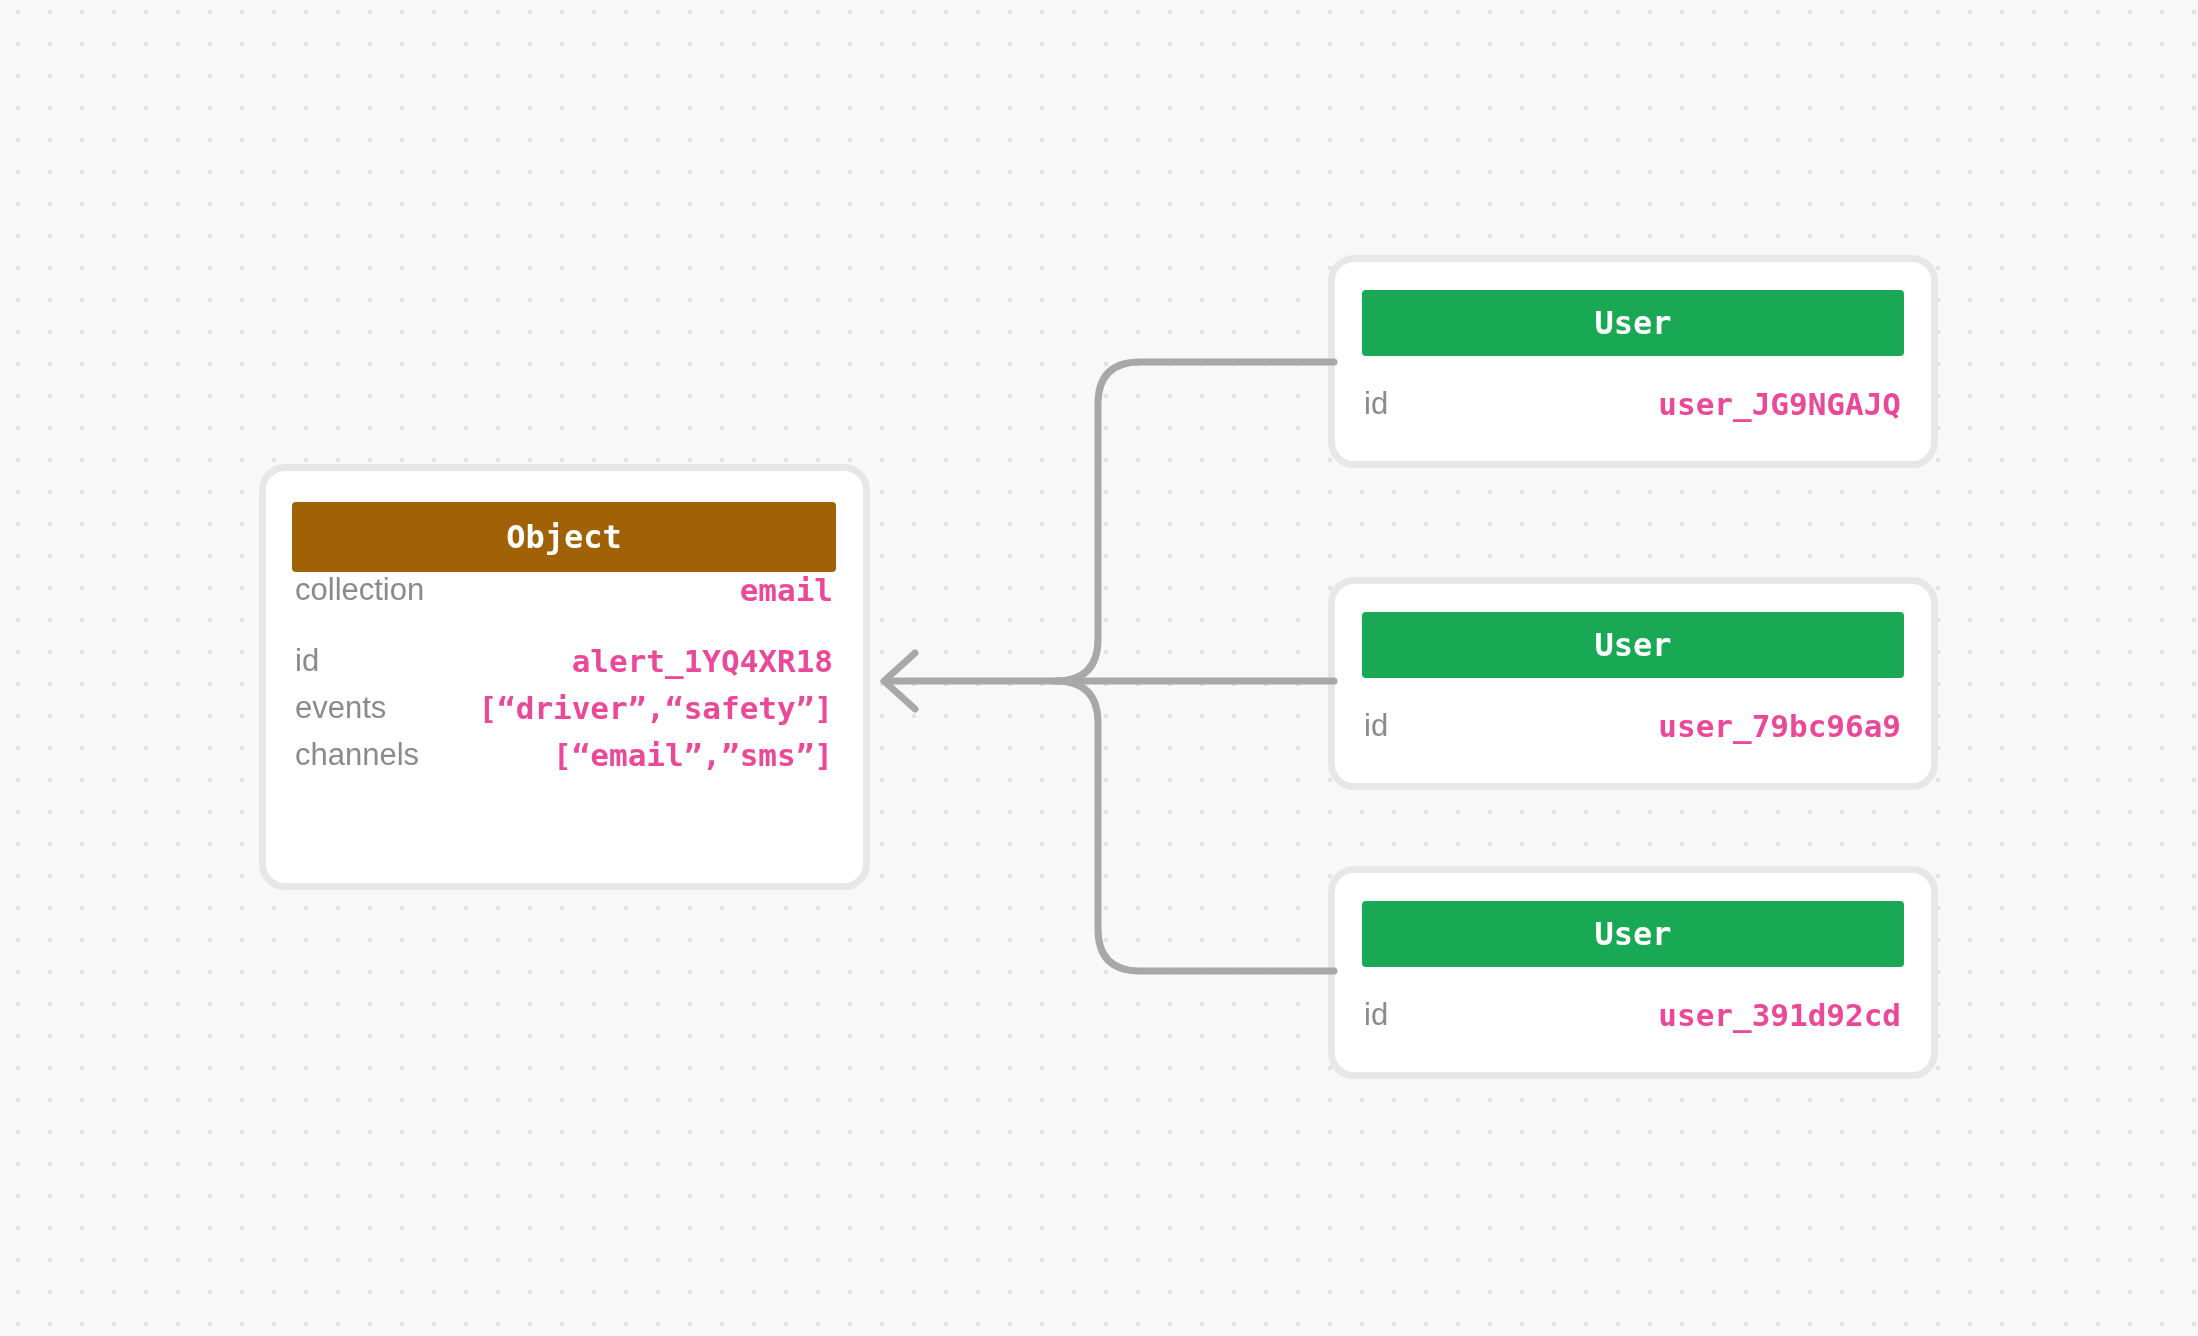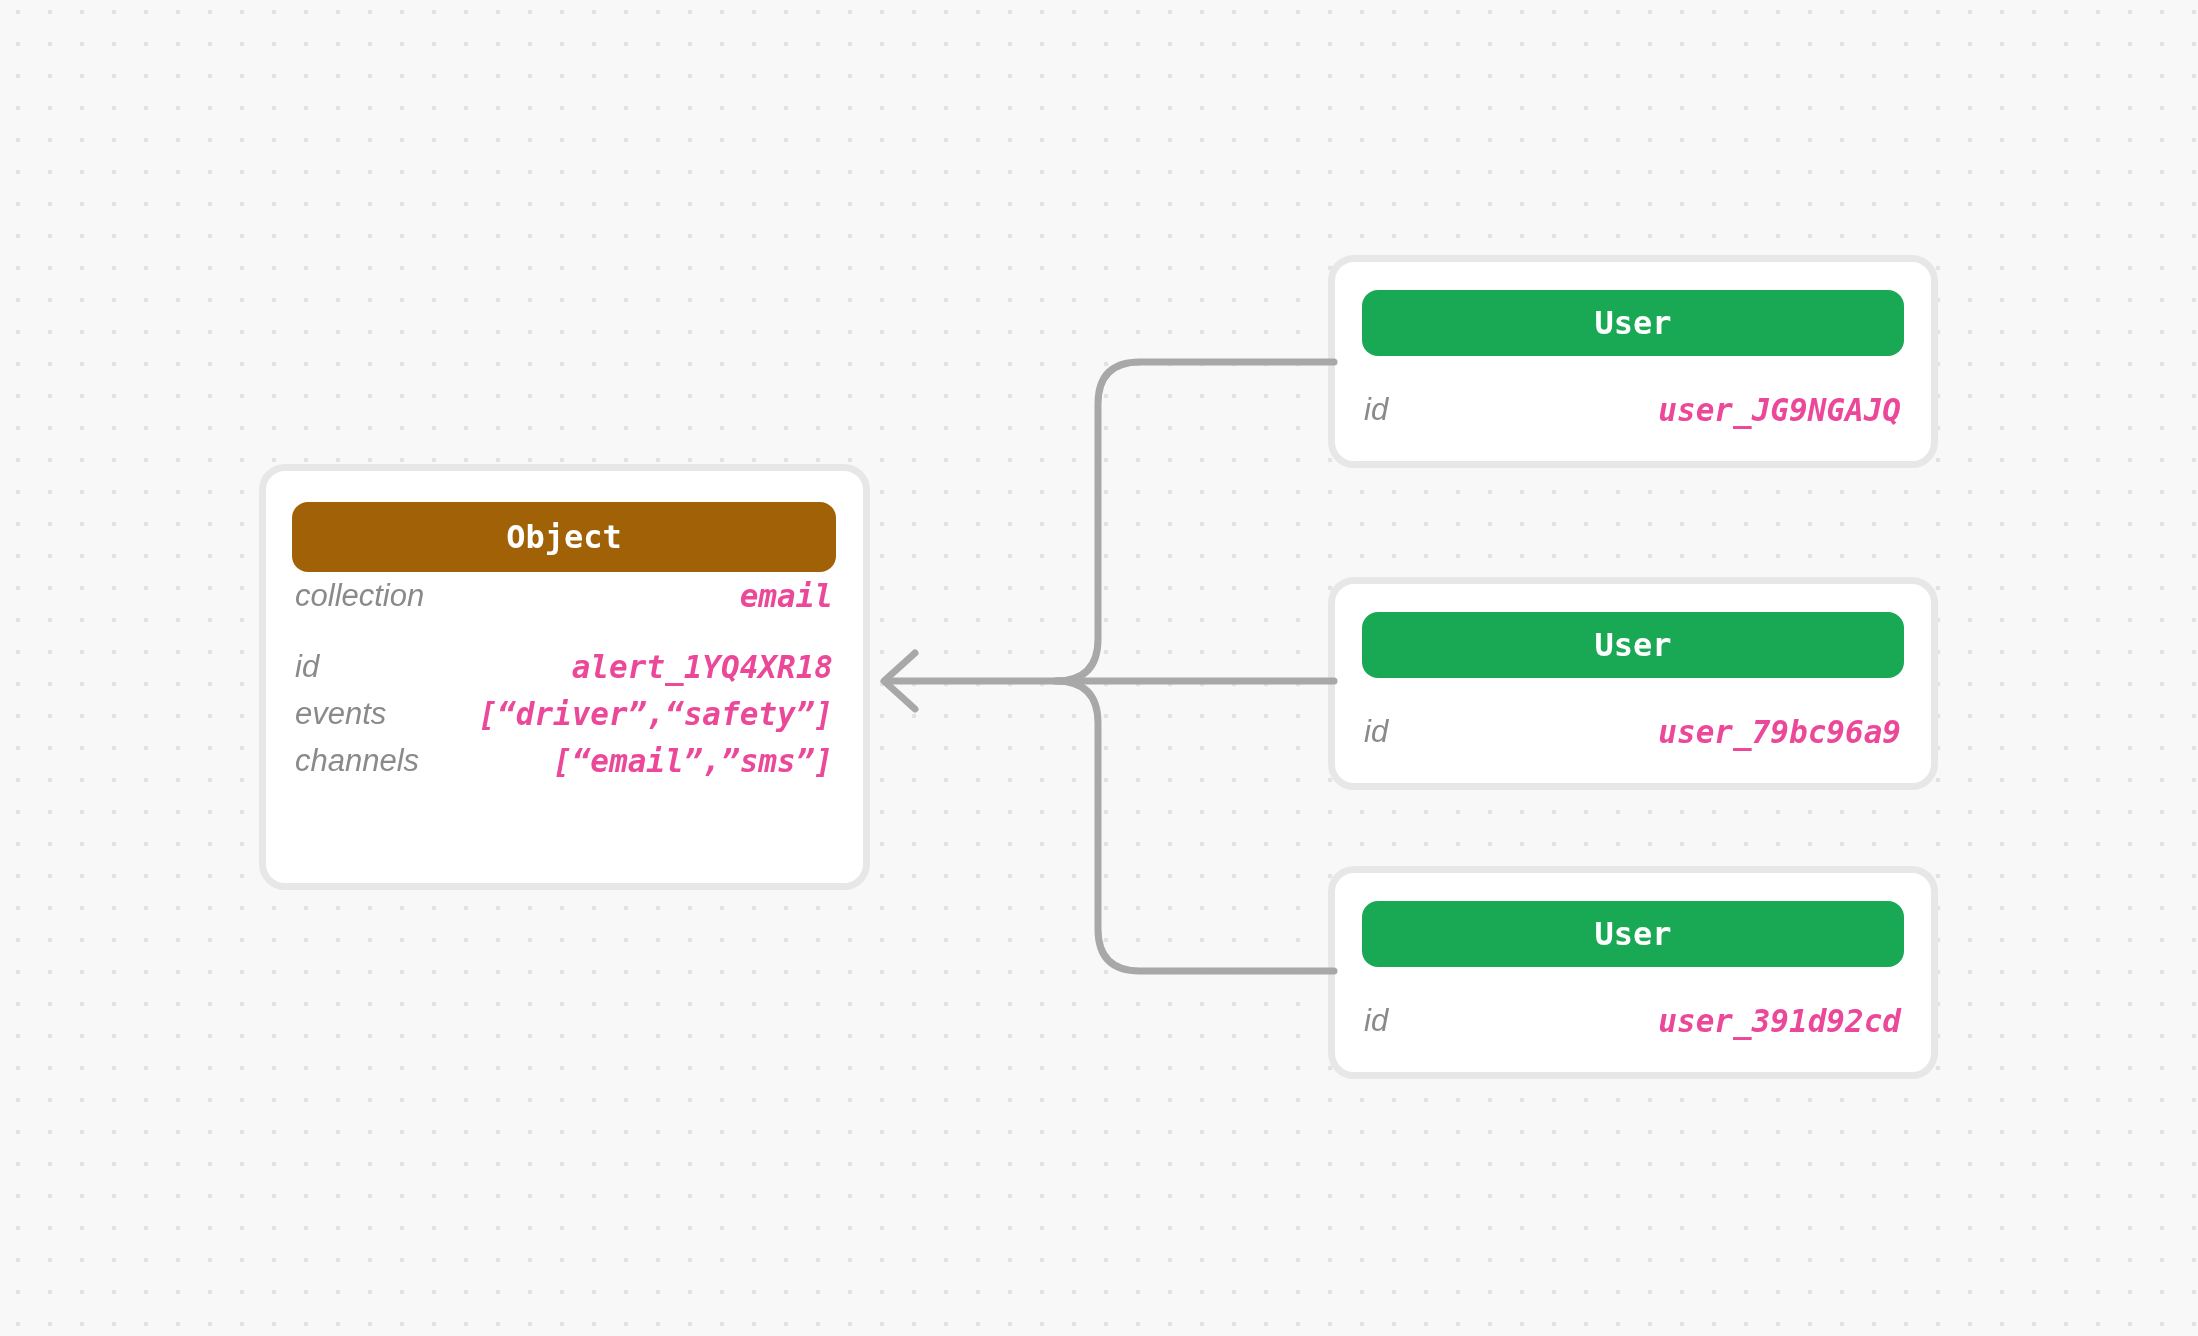--- a/index.html
+++ b/index.html
@@ -35,43 +35,42 @@
     border-radius: 26px;
   }
   .object-card { left: 259px; top: 464px; width: 611px; height: 426px; }
   .user-card   { left: 1328px; width: 610px; height: 213px; }
   .user-card-1 { top: 255px; }
   .user-card-2 { top: 577px; }
   .user-card-3 { top: 866px; }
 
   .card-header {
     display: flex; align-items: center; justify-content: center;
-    border-radius: 16px;
+    border-radius: 4px;
     color: #FFFFFF;
     font-family: "DejaVu Sans Mono", monospace;
     font-weight: 700;
     font-size: 32px;
   }
   .object-card .card-header {
     margin: 31px 27px 0 26px; height: 70px;
     background: #a16207;
   }
   .user-card .card-header {
     margin: 28px 27px 0 27px; height: 66px;
     background: #19A854;
   }
 
   .card-body { padding: 0 30px 0 29px; }
   .object-card .card-body { }
   .user-card .card-body { padding-top: 30px; }
 
   .row {
-    display: flex; justify-content: space-between; align-items: center;
+    display: flex; justify-content: space-between; align-items: flex-start;
     height: 47px;
-    font-style: italic;
   }
   .row-gap-after { margin-bottom: 24px; }
 
   .label {
     font-family: "Liberation Sans", sans-serif;
     font-size: 31px;
     color: #8A8A8A;
   }
   .value {
     font-family: "DejaVu Sans Mono", monospace;

